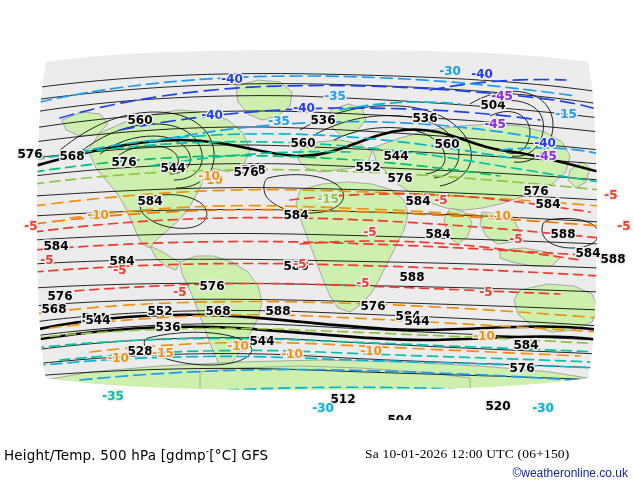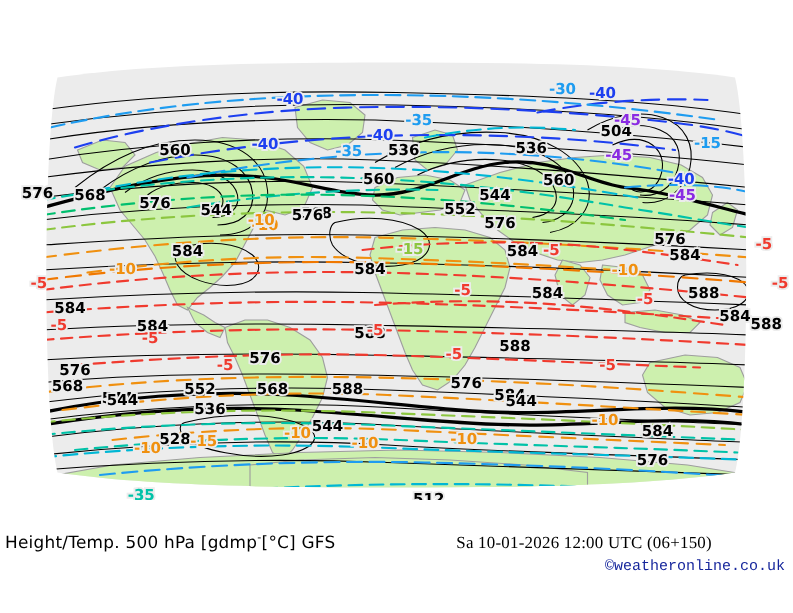--- a/index.html
+++ b/index.html
@@ -5,28 +5,28 @@
   html,body{margin:0;padding:0;background:#ffffff;}
   body{width:634px;height:490px;overflow:hidden;
        font-family:"DejaVu Sans",sans-serif;}
   #app{position:relative;width:634px;height:490px;background:#fff;}
 
   
   #map-panel{position:absolute;left:0;top:0;width:634px;height:420px;background:#fff;}
   #map-svg{position:absolute;left:0;top:0;}
 
   
-  #footer{position:absolute;left:0;top:400px;width:634px;height:70px;background:#fff;}
+  #footer{position:absolute;left:0;top:420px;width:634px;height:70px;background:#fff;}
   #footer-title{position:absolute;left:4px;top:26px;font-size:13.5px;color:#000;
       font-family:"DejaVu Sans",sans-serif;letter-spacing:.2px;white-space:nowrap;}
   #footer-title sup{font-size:9px;vertical-align:super;}
   #footer-run{position:absolute;left:365px;top:26px;font-size:13.5px;color:#000;
       font-family:Liberation Serif, serif;letter-spacing:.2px;white-space:nowrap;}
   #footer-credit{position:absolute;right:6px;top:46px;font-size:12px;color:#16269c;
-      font-family:Liberation Mono, monospace;white-space:nowrap;}
+      font-family:Liberation Sans, sans-serif;white-space:nowrap;}
 
   .lbl{font-family:"DejaVu Sans",sans-serif;font-size:12px;font-weight:bold;}
 </style>
 </head>
 <body>
 
 <div id="app">
 
   <div id="map-panel">
     <svg id="map-svg" width="634" height="420" viewBox="0 0 634 420">

